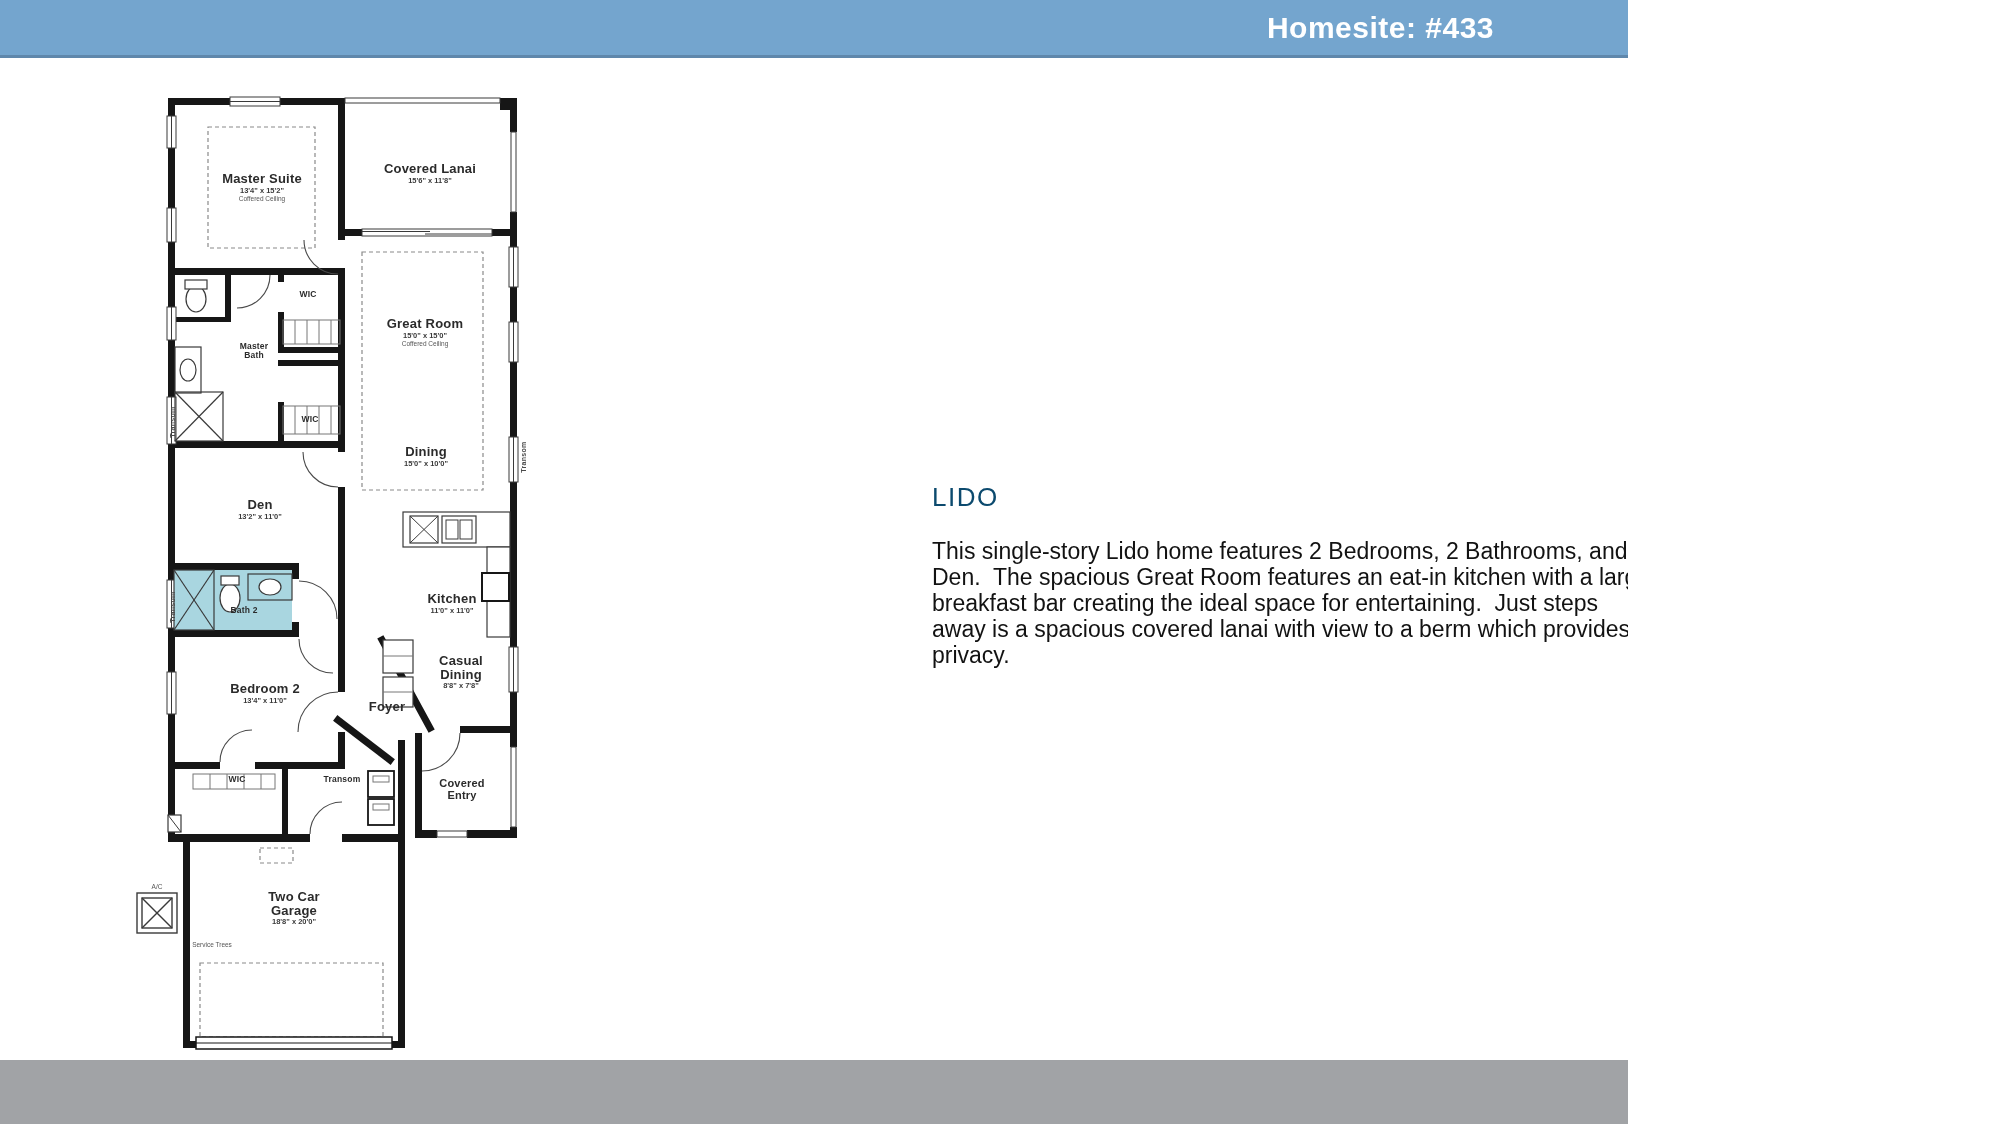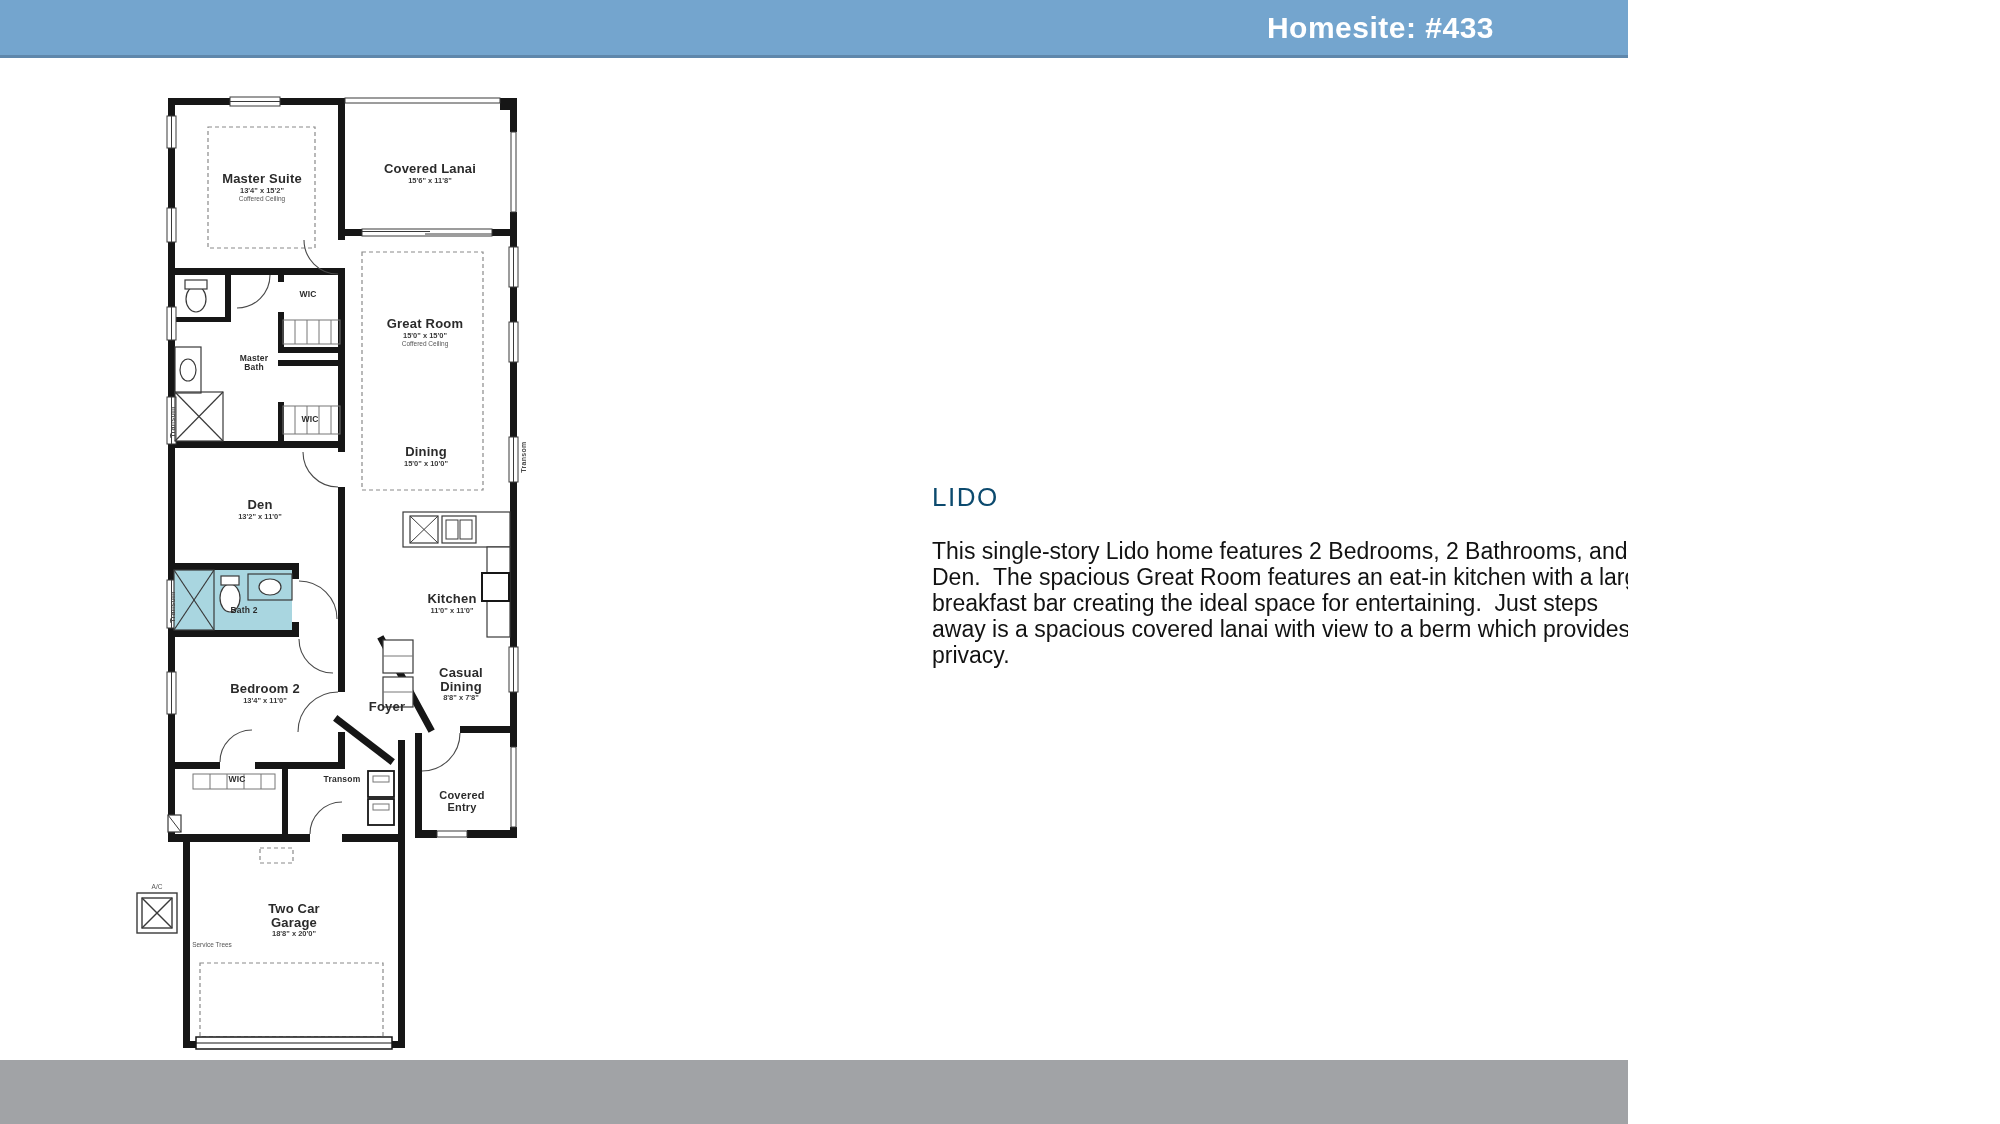--- a/index.html
+++ b/index.html
@@ -22,21 +22,21 @@
              letter-spacing:.5px;}
 
   
   .plan{position:absolute;left:130px;top:92px;width:400px;height:958px;}
   .plan svg{position:absolute;left:0;top:0;}
   .rlabel{position:absolute;transform:translateX(-50%);text-align:center;color:#2b2b2b;
           line-height:1.05;white-space:nowrap;}
   .rname{font-size:13px;font-weight:bold;letter-spacing:.2px;}
   .rlabel.md .rname{font-size:11px;}
   .rlabel.sm .rname{font-size:8.5px;}
-  .rlabel.wrap{white-space:normal;margin-top:12px;}
+  .rlabel.wrap{white-space:normal;}
   .rdims{font-size:7.5px;font-weight:bold;color:#3a3a3a;margin-top:1px;}
   .rnote{font-size:6.5px;color:#555;margin-top:1px;}
   .annot{position:absolute;font-size:7px;font-weight:bold;color:#4a4a4a;transform:translate(-50%,-50%) rotate(-90deg);
          letter-spacing:.3px;}
   .tiny{position:absolute;font-size:6.5px;color:#555;text-align:center;transform:translateX(-50%);line-height:1.1;}
 
   
   .footer{position:absolute;left:0;top:1060px;width:100%;height:64px;background:#a1a3a6;}
 </style>
 </head>

